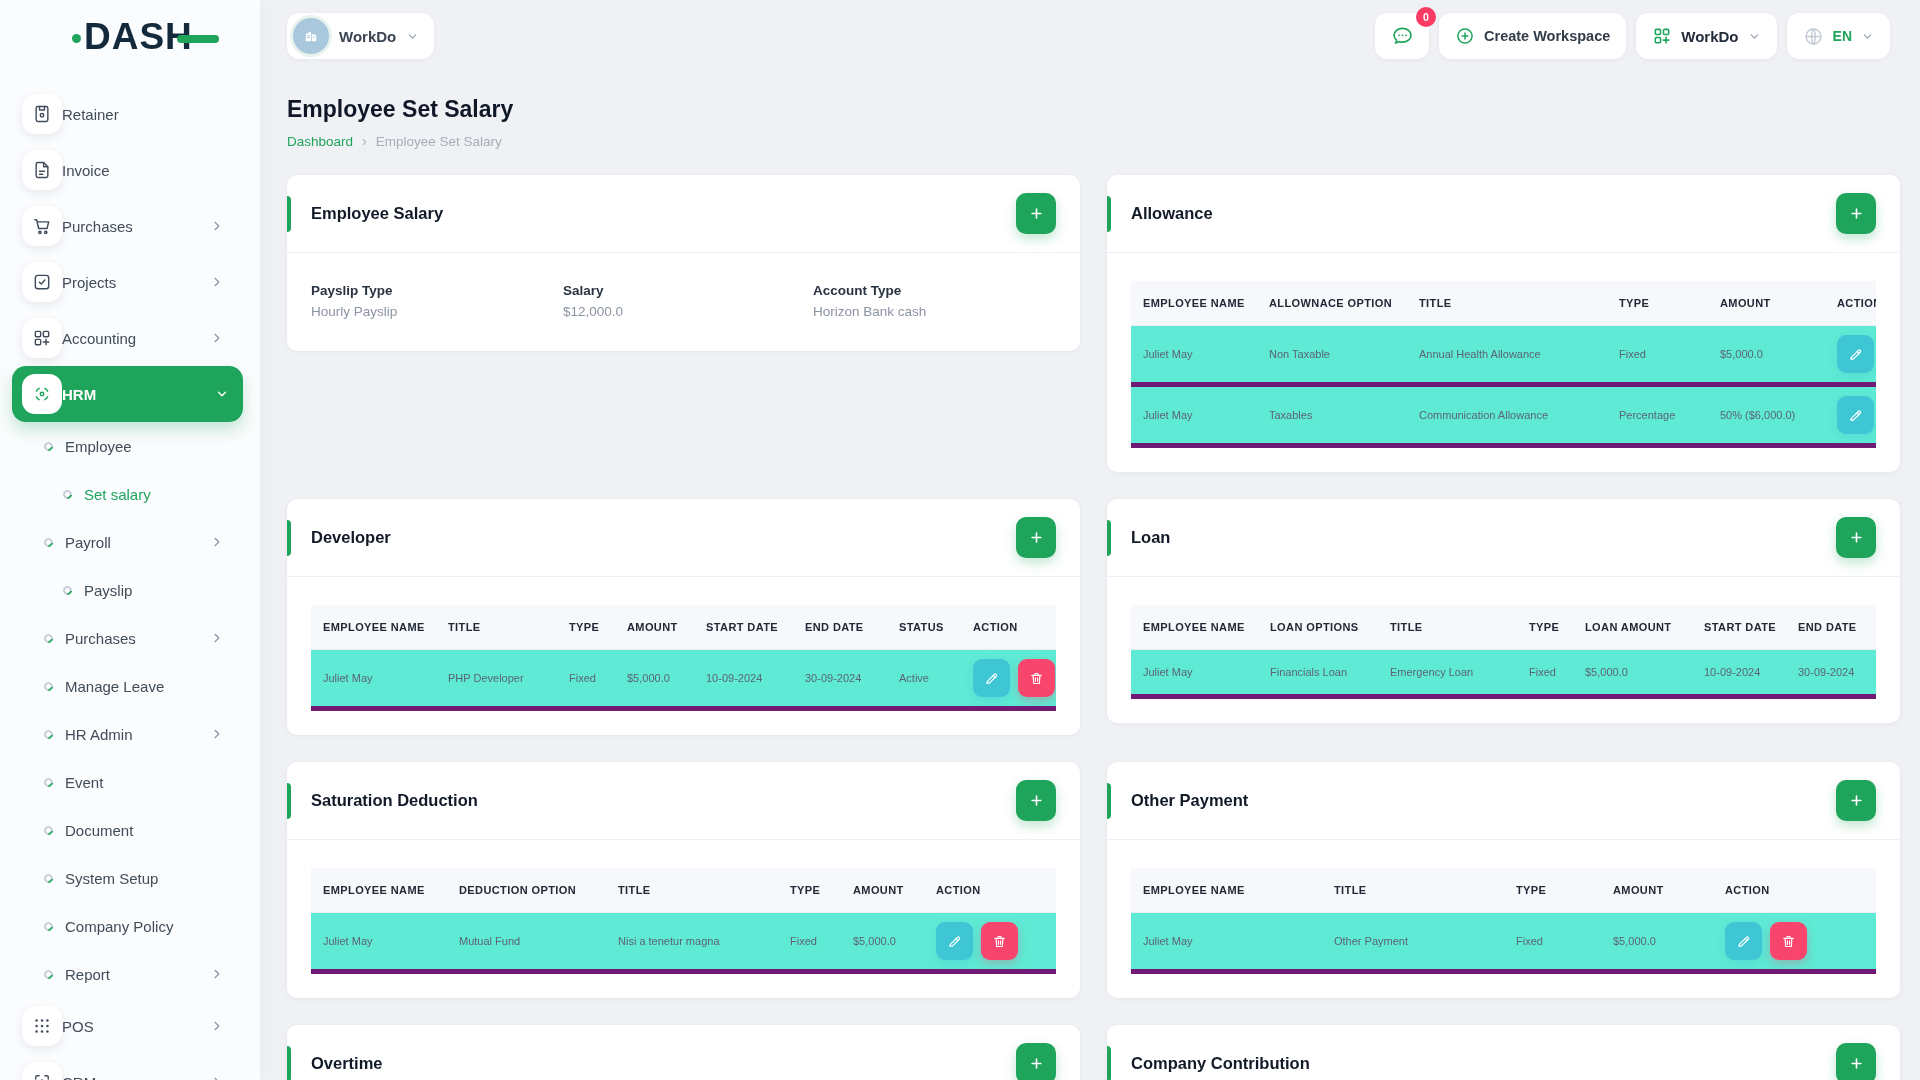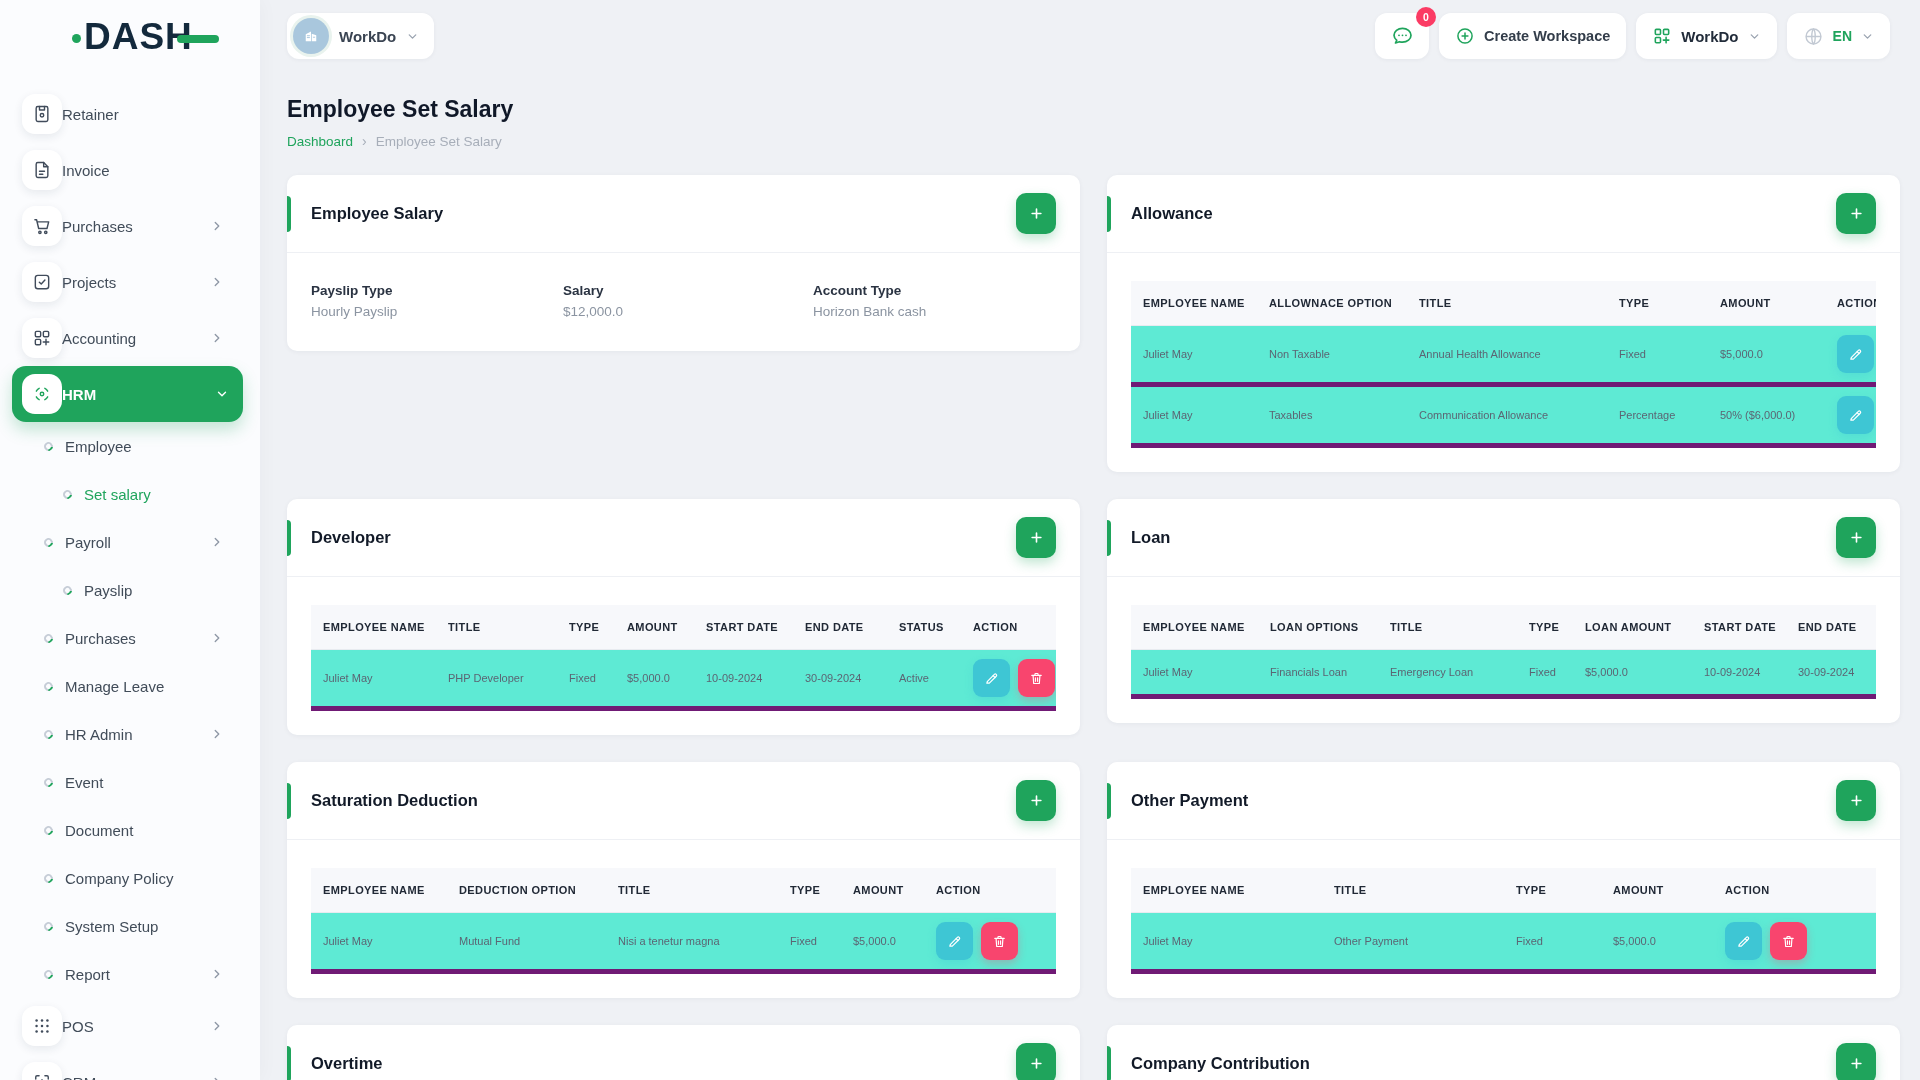--- a/index.html
+++ b/index.html
@@ -237,25 +237,25 @@
       <div class="side-item sub">
         <span class="bullet"></span>
         <span class="side-label">Event</span>
       </div>
       <div class="side-item sub">
         <span class="bullet"></span>
         <span class="side-label">Document</span>
       </div>
       <div class="side-item sub">
         <span class="bullet"></span>
+        <span class="side-label">System Setup</span>
+      </div>
+      <div class="side-item sub">
+        <span class="bullet"></span>
         <span class="side-label">Company Policy</span>
-      </div>
-      <div class="side-item sub">
-        <span class="bullet"></span>
-        <span class="side-label">System Setup</span>
       </div>
       <div class="side-item sub">
         <span class="bullet"></span>
         <span class="side-label">Report</span>
         <span class="side-chevron">
           <svg width="14" height="14" viewBox="0 0 24 24" fill="none" stroke="currentColor" stroke-width="2.3" stroke-linecap="round" stroke-linejoin="round">
             <path d="M9 6l6 6-6 6"></path>
           </svg>
         </span>
       </div>

